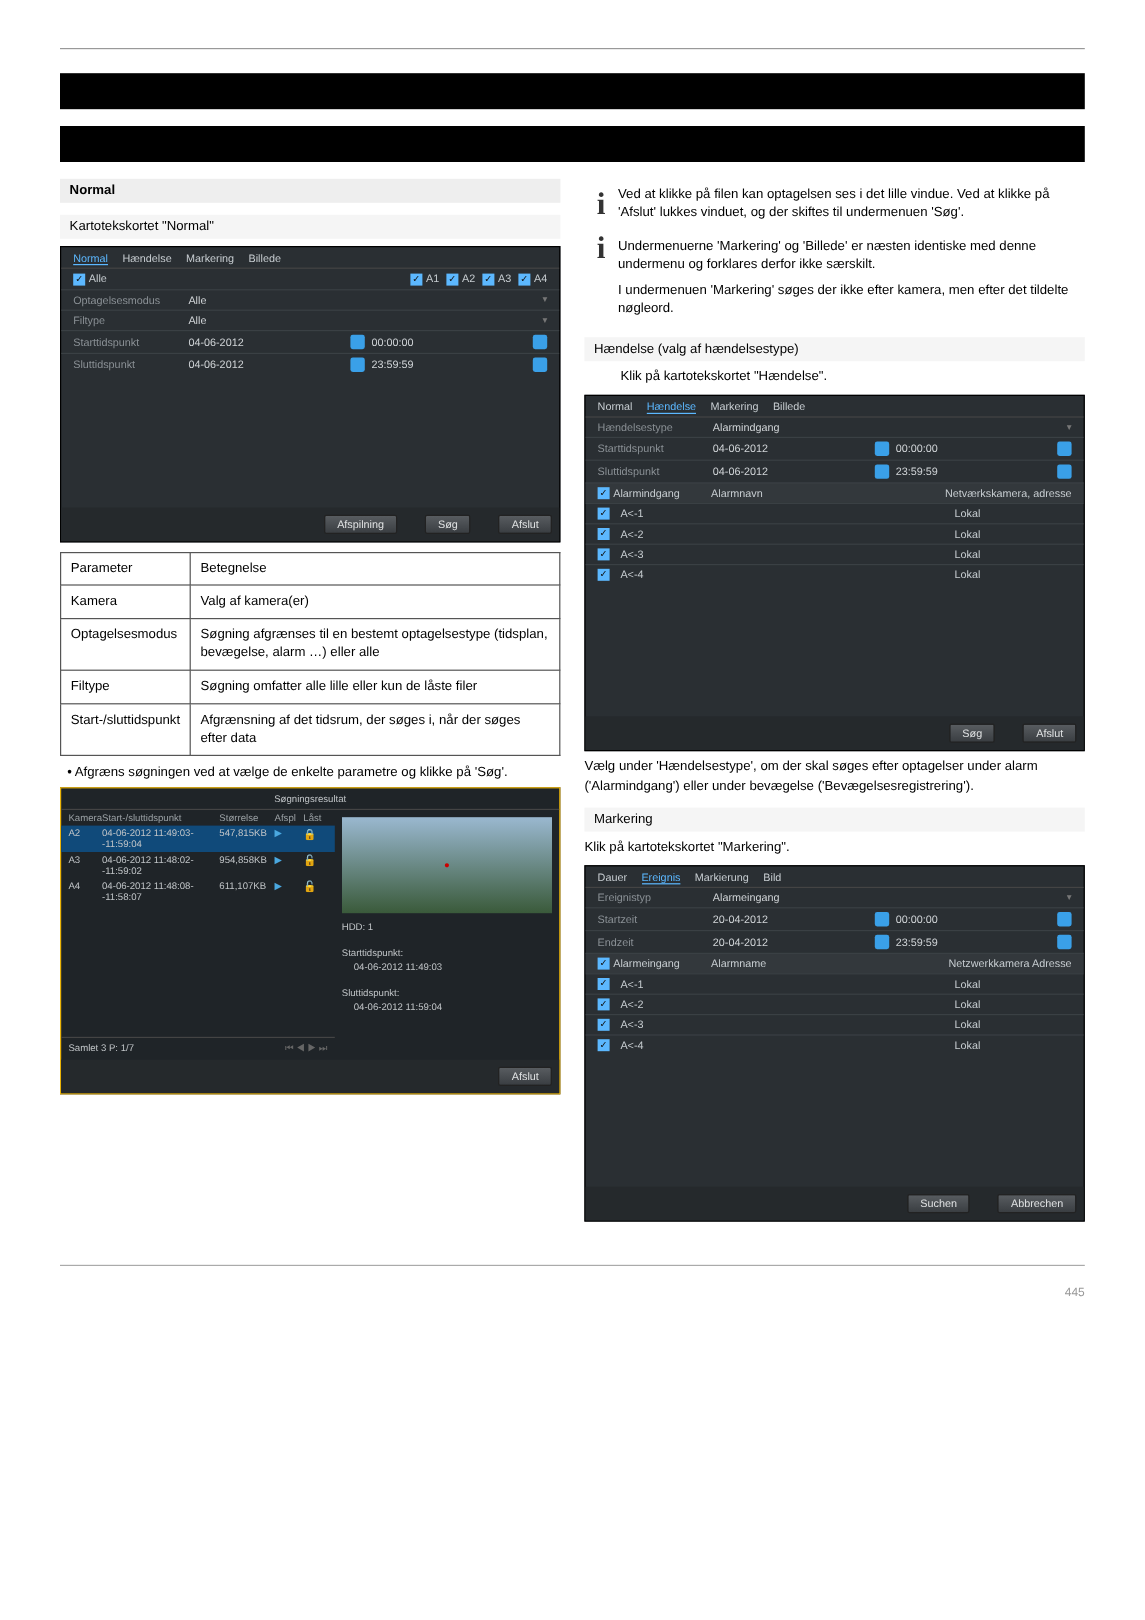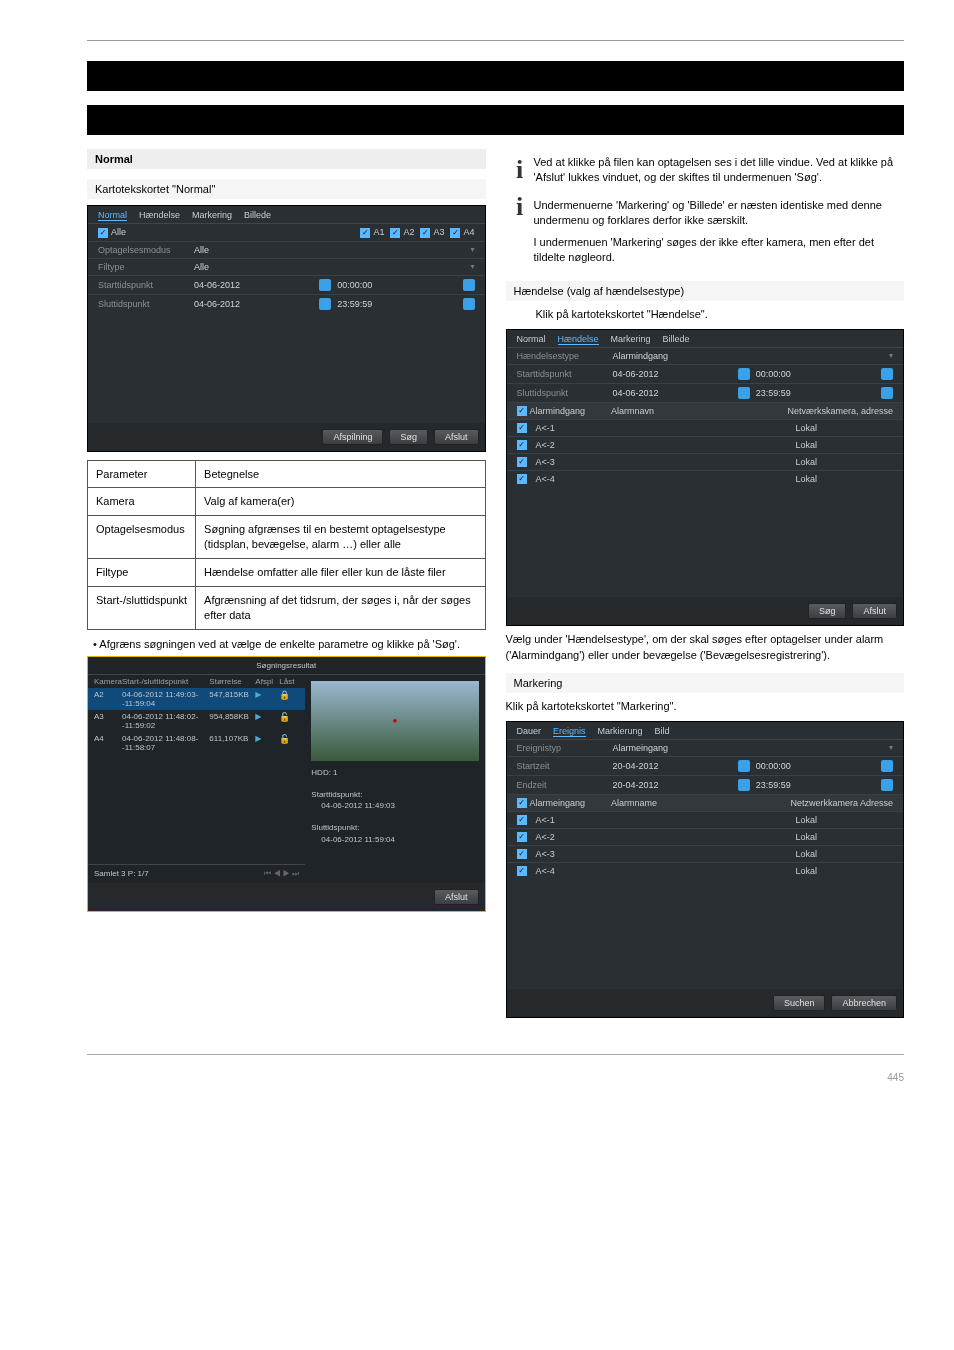--- a/index.html
+++ b/index.html
@@ -8,21 +8,20 @@
     padding: 0;
     font-family: Arial, sans-serif;
     font-size: 11px;
     background: #fff;
     color: #000;
     width: 954px;
   }
   .page {
     padding: 40px 50px 30px 50px;
     position: relative;
-    margin-left: 37px;
   }
   .top-rule { border-top: 1px solid #999; height: 1px; margin-bottom: 20px; }
   .black-bar { background: #000; height: 30px; margin-bottom: 14px; }
   .two-col { display: flex; gap: 20px; }
   .col { flex: 1; }
   .col-left { width: 50%; }
   .col-right { width: 50%; }
   .section-heading-bar {
     background: #eee;
     padding: 4px 8px;
@@ -71,21 +70,21 @@
     padding: 3px 10px;
     border-top: 1px solid #3a4044;
     gap: 6px;
   }
   .ui-row.nb { border-top: none; }
   .ui-label { width: 90px; color: #8a9095; }
   .ui-val { flex: 1; color: #d0d4d7; }
   .chk { width: 10px; height: 10px; background: #5cb8ff; display:inline-block; margin-right:3px; vertical-align:middle; }
   .chk::before { content: "✓"; color:#111; font-size:8px; line-height:10px; display:block; text-align:center; }
   .dark-empty { height: 110px; }
-  .ui-footer { display:flex; justify-content:flex-end; gap:6px; padding:6px; background:#25292c; }
+  .ui-footer { display:flex; justify-content:flex-end; gap:23px; padding:6px; background:#25292c; }
   .ui-btn {
     background: linear-gradient(#585c60,#3a3e42);
     color:#e0e2e3; border:1px solid #222; padding:2px 10px; font-size:9px; border-radius:2px;
   }
   .cal-ic { width:12px; height:12px; background:#3aa0e8; display:inline-block; border-radius:2px; }
   .dd-arrow { color:#777; font-size:8px; }
 
   
   table.param {
     border-collapse: collapse;
@@ -194,21 +193,21 @@
         <tr>
               <td class="pname">Kamera</td>
             <td>Valg af kamera(er)</td>
             </tr>
         <tr>
               <td class="pname">Optagelsesmodus</td>
             <td>Søgning afgrænses til en bestemt optagelsestype (tidsplan, bevægelse, alarm …) eller alle</td>
             </tr>
         <tr>
               <td class="pname">Filtype</td>
-            <td>Hændelse omfatter alle filer eller kun de låste filer</td>
+            <td>Søgning omfatter alle lille eller kun de låste filer</td>
             </tr>
         <tr>
               <td class="pname">Start-/sluttidspunkt</td>
             <td>Afgrænsning af det tidsrum, der søges i, når der søges efter data</td>
             </tr>
       </tbody>
         </table>
 
       <div class="bullet">• <span>Afgræns søgningen ved at vælge de enkelte parametre og klikke på 'Søg'.</span></div>
 

